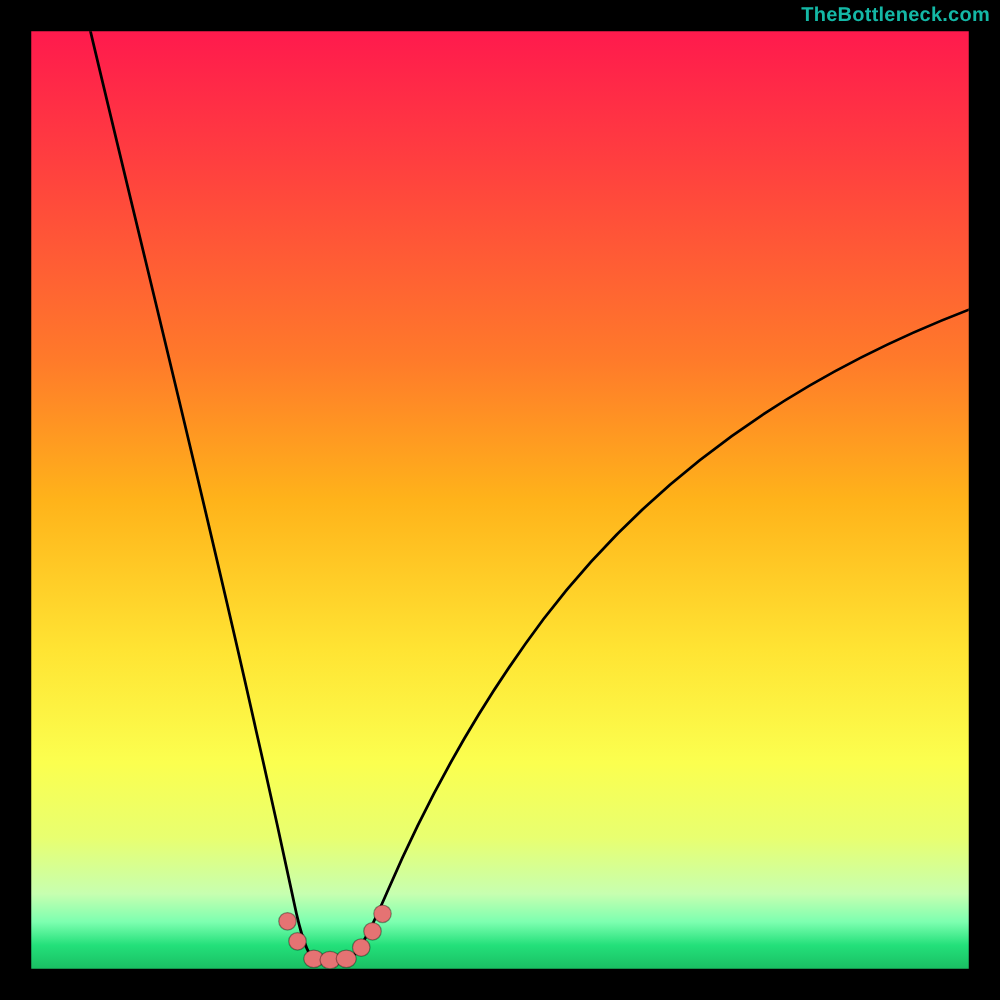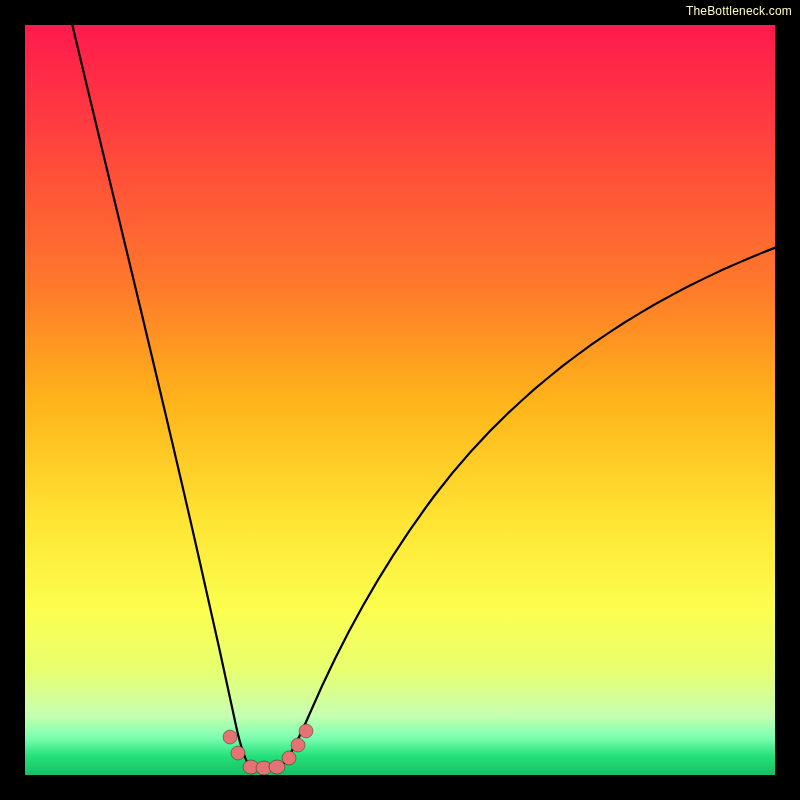--- a/index.html
+++ b/index.html
@@ -36,23 +36,23 @@
       #c7ffb0 92%,
       #7dffb0 95%,
       #23e07a 97.5%,
       #1abf63 100%
     );
   }
   .watermark {
     position: absolute;
     top: 4px;
     right: 8px;
-    color: #fef9c3;
-    font-size: 12px;
-    font-weight: 400;
+    color: #14b8a6;
+    font-size: 16px;
+    font-weight: 700;
     letter-spacing: 0.2px;
     z-index: 50;
     user-select: none;
   }
   svg.curve {
     position: absolute;
     left: 0; top: 0;
     width: 100%;
     height: 100%;
     z-index: 10;

